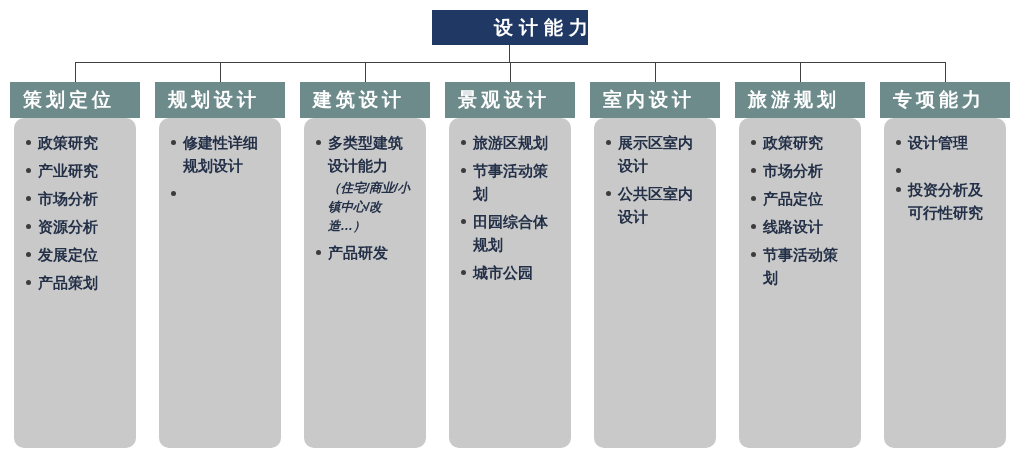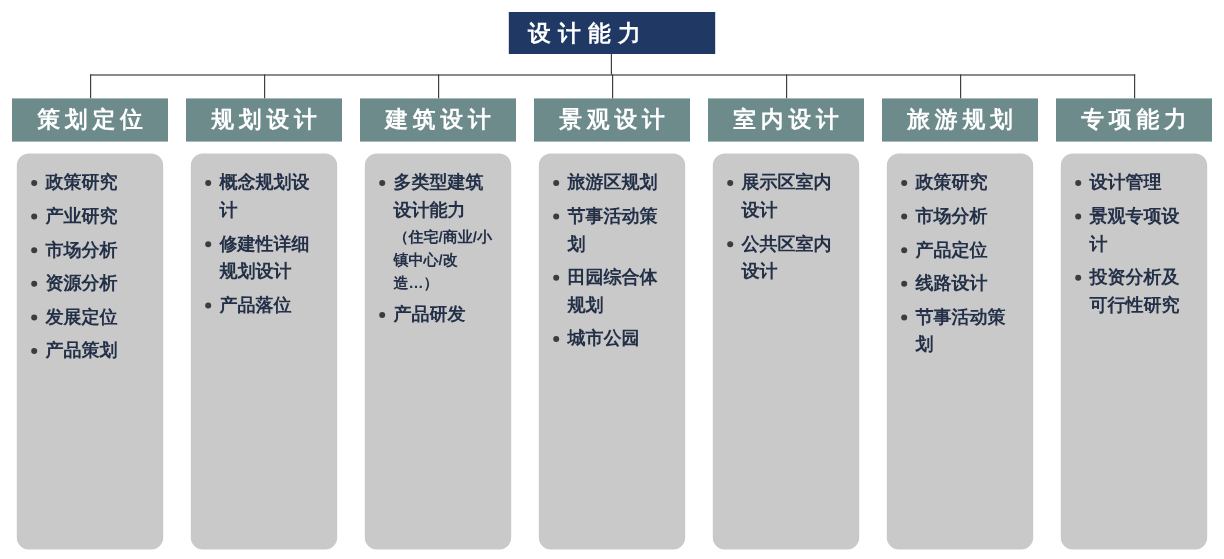--- a/index.html
+++ b/index.html
@@ -15,25 +15,24 @@
     position: absolute;
     top: 10px;
     left: 50%;
     transform: translateX(-50%);
     width: 156px;
     height: 35px;
     background: var(--root-bg, #1f3864);
     color: #ffffff;
     display: flex;
     align-items: center;
-    justify-content: flex-start;
+    justify-content: flex-end;
     font-size: 19px;
     font-weight: bold;
     letter-spacing: 6px;
-    padding-left: 16px;
   }
   .root-box span { margin-right: -6px; }
   .root-stub {
     position: absolute;
     top: 45px;
     left: 509px;
     width: 1px;
     height: 17px;
     background: var(--line, #404040);
   }
@@ -65,30 +64,29 @@
     height: 20px;
     background: var(--line, #404040);
   }
   .branch-header {
     width: 100%;
     height: 36px;
     background: var(--header-bg, #6e8b8c);
     color: #ffffff;
     display: flex;
     align-items: center;
-    justify-content: center;
     font-size: 19px;
     font-weight: bold;
     letter-spacing: 4px;
     box-sizing: border-box;
+    padding-left: 13px;
   }
   .branch-header span { margin-right: -4px; white-space: nowrap; }
   .panel {
     width: calc(100% - 8px);
-    margin-top: 10px;
     height: 330px;
     background: var(--panel-bg, #c9c9c9);
     border-radius: 10px;
     box-sizing: border-box;
     padding: 13px 14px 10px 12px;
   }
   .item {
     display: flex;
     margin-bottom: 5px;
     color: var(--text, #233047);
@@ -104,20 +102,21 @@
     background: var(--bullet, #3c3c3c);
     margin: 9px 7px 0 0;
   }
   .item-text { flex: 1; min-width: 0; }
   .item-note {
     margin: -3px 0 5px 12px;
     font-size: 12.5px;
     font-weight: bold;
     line-height: 19px;
     color: var(--text, #233047);
+    font-style: italic;
   }
 </style>
 </head>
 <body>
 
 <div class="chart">
   <div class="root-box">
     <span>设计能力</span>
   </div>
   <div class="root-stub"></div>
@@ -164,33 +163,28 @@
     </div>
   </div>
 
   <div class="column">
     <div class="stub"></div>
     <div class="branch-header">
       <span>规划设计</span>
     </div>
     <div class="panel">
       <div class="item-list">
-  <div class="item">
-    <span class="bullet"></span>
-    <span class="item-text">概念规划设计</span>
-  </div>
 
   <div class="item">
     <span class="bullet"></span>
     <span class="item-text">修建性详细规划设计</span>
   </div>
 
   <div class="item">
     <span class="bullet"></span>
-    <span class="item-text">产品落位</span>
   </div>
 
 </div>
     </div>
   </div>
 
   <div class="column">
     <div class="stub"></div>
     <div class="branch-header">
       <span>建筑设计</span>
@@ -310,21 +304,20 @@
     <div class="panel">
       <div class="item-list">
   <div class="item">
     <span class="bullet"></span>
     <span class="item-text">设计管理</span>
   </div>
 
 
   <div class="item">
     <span class="bullet"></span>
-    <span class="item-text">景观专项设计</span>
   </div>
 
   <div class="item">
     <span class="bullet"></span>
     <span class="item-text">投资分析及可行性研究</span>
   </div>
 
 </div>
     </div>
   </div>

